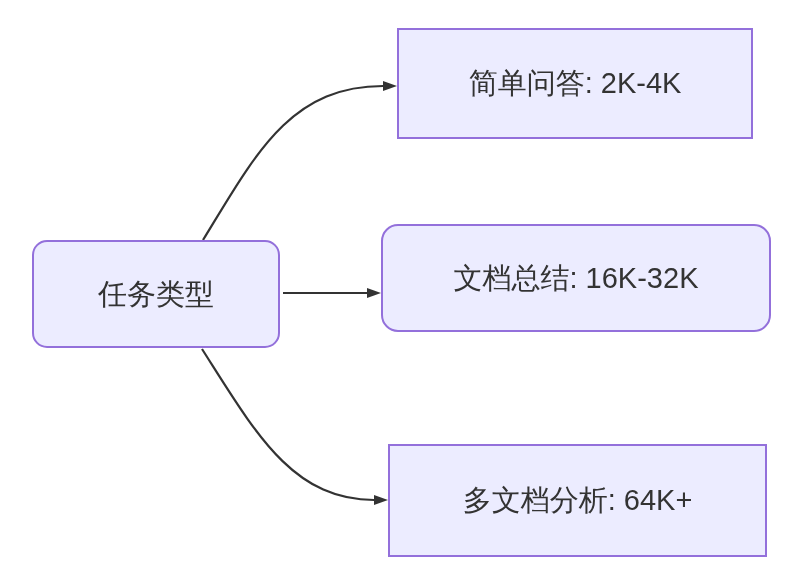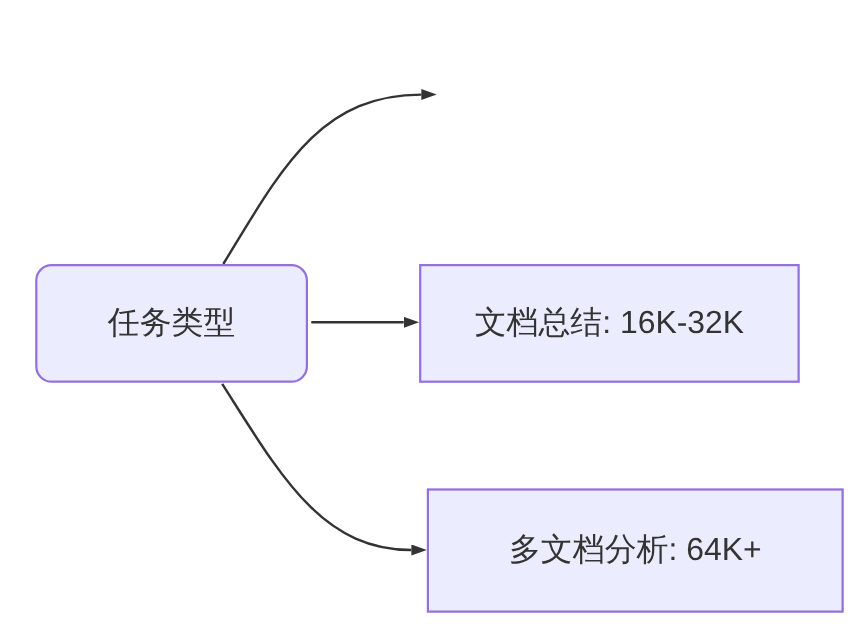--- a/index.html
+++ b/index.html
@@ -32,21 +32,21 @@
     display: flex;
     align-items: center;
     justify-content: center;
     font-size: 29px;
     line-height: 1.2;
     text-align: center;
     white-space: nowrap;
   }
   .node-root   { left: 32px;  top: 240px; width: 248px; height: 108px; border-radius: 15px; }
   .node-top    { left: 397px; top: 28px;  width: 356px; height: 111px; }
-  .node-middle { left: 381px; top: 240px; width: 346px; height: 108px; }
+  .node-middle { left: 381px; top: 224px; width: 390px; height: 108px; border-radius: 17px; }
   .node-bottom { left: 388px; top: 444px; width: 379px; height: 113px; }
 </style>
 </head>
 <body>
 
 <div class="canvas">
 
   <svg class="edges-layer" width="787" height="572" viewBox="0 0 787 572" xmlns="http://www.w3.org/2000/svg">
     <defs>
       <marker id="arrowhead" markerUnits="userSpaceOnUse" markerWidth="16" markerHeight="12" refX="0" refY="5" orient="auto">
@@ -55,20 +55,23 @@
     </defs>
     <path d="M203,240 C255,155 290,86 383,86" fill="none" stroke="#333333" stroke-width="2.2" marker-end="url(#arrowhead)"></path>
     <path d="M283,293 L367,293" fill="none" stroke="#333333" stroke-width="2.2" marker-end="url(#arrowhead)"></path>
     <path d="M202,349 C255,432 292,500 374,500" fill="none" stroke="#333333" stroke-width="2.2" marker-end="url(#arrowhead)"></path>
   </svg>
 
   <div class="node node-root">
     <span>任务类型</span>
   </div>
 
+  <div class="node node-top">
+    <span>简单问答: 2K-4K</span>
+  </div>
 
   <div class="node node-middle">
     <span>文档总结: 16K-32K</span>
   </div>
 
   <div class="node node-bottom">
     <span>多文档分析: 64K+</span>
   </div>
 
 </div>

